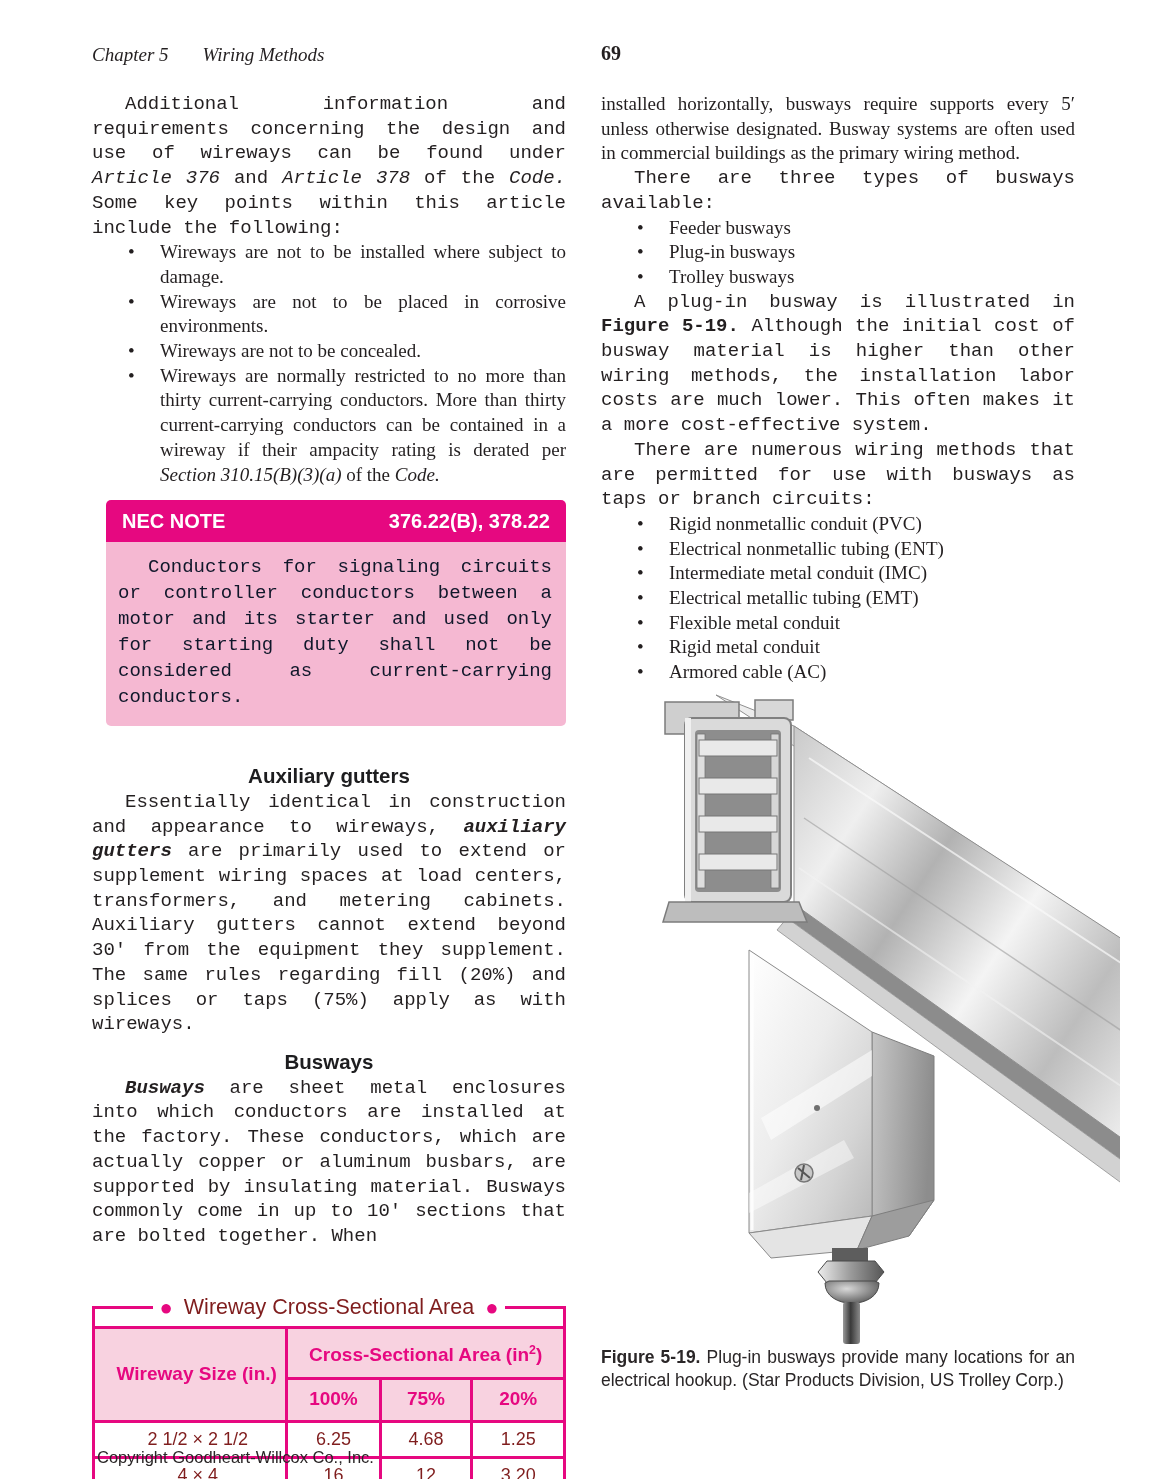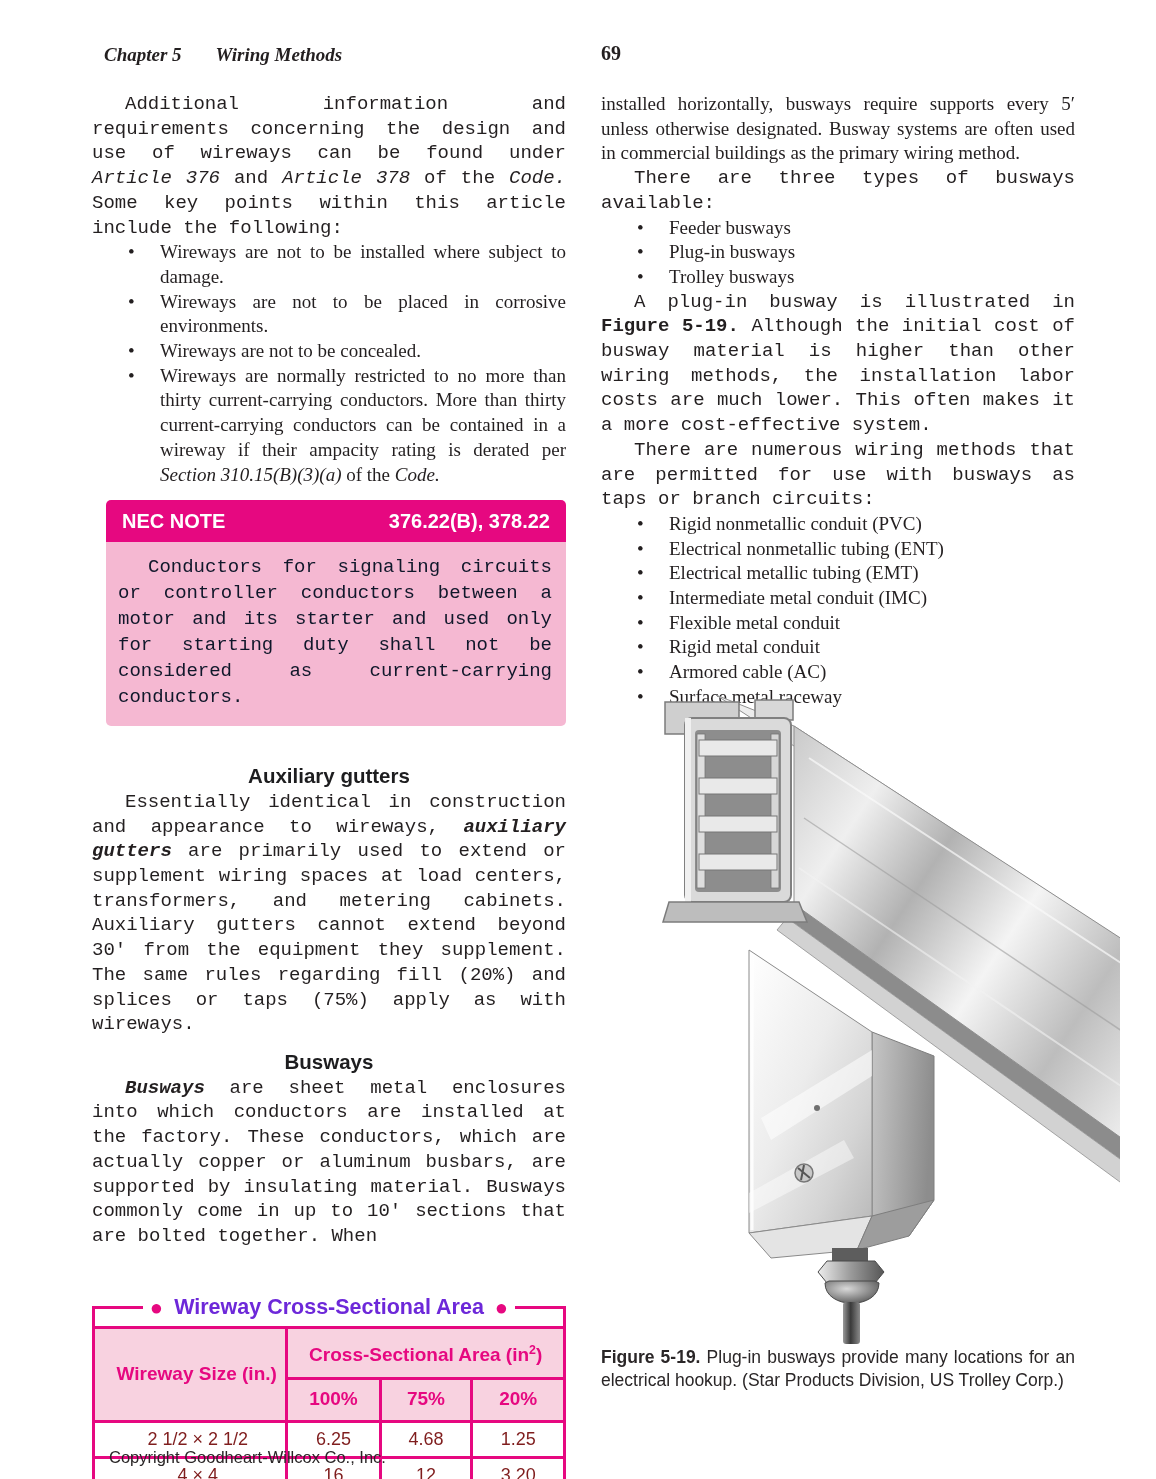--- a/index.html
+++ b/index.html
@@ -1,21 +1,21 @@
 <!DOCTYPE html>
 <html><head>
 <meta charset="utf-8">
 <style>
   html,body{margin:0;padding:0;}
   body{
     width:1156px;height:1479px;position:relative;background:#ffffff;
     font-family:"Liberation Serif", serif;color:#231f20;
   }
   
-  .page-header{position:absolute;left:104px;top:44px;width:474px;font-style:italic;font-size:19px;font-weight:bold;}
+  .page-header{position:absolute;left:92px;top:44px;width:474px;font-style:italic;font-size:19px;}
   .page-header .chap{margin-right:34px;}
   .page-num{position:absolute;left:601px;top:42px;width:479px;text-align:left;font-weight:bold;font-size:20px;}
   
   .col{position:absolute;top:92px;width:474px;font-size:19px;line-height:24.7px;}
   .col-left{left:92px;}
   .col-right{left:601px;}
   p{margin:0;text-align:justify;}
   p.indent{text-indent:33px;font-family:Liberation Mono, monospace;}
   .run-i{font-style:italic;}
   .run-b{font-weight:bold;}
@@ -36,37 +36,37 @@
     text-align:center;margin:0;}
   h3.sec.aux{margin-top:38px;margin-bottom:1px;}
   h3.sec.bus{margin-top:13px;margin-bottom:1px;}
   
   .wireway-block{margin-top:44px;font-family:"Liberation Sans",sans-serif;}
   .title-row{display:flex;align-items:center;height:30px;}
   .title-line{flex:1;height:3px;background:#e60880;position:relative;}
   .title-line.l::before{content:"";position:absolute;left:0;top:0;width:3px;height:21px;background:#e60880;}
   .title-line.r::before{content:"";position:absolute;right:0;top:0;width:3px;height:21px;background:#e60880;}
   .title-dot{color:#e60880;font-size:22px;margin:0 7px;line-height:1;}
-  .tbl-title{color:#6d28d9;font-weight:bold;font-size:21.5px;white-space:nowrap;padding:0 4px;text-align:right;}
+  .tbl-title{color:#7f1d1d;font-weight:normal;font-size:21.5px;white-space:nowrap;padding:0 4px;text-align:right;}
   table.wireway{width:100%;border-collapse:collapse;margin-top:3px;}
   table.wireway th,table.wireway td{border:3px solid #e60880;}
   table.wireway th{background:#f8d2e0;color:#e60880;font-weight:bold;font-size:19px;text-align:center;}
   th.size-h{width:190px;text-align:left;padding-left:14px;height:50px;}
   th.group-h{height:46px;}
   th.sub-h{height:38px;width:94px;}
   table.wireway td{font-size:18px;color:#7f1d1d;text-align:center;height:31px;}
   td.size-c{text-align:left;padding-left:16px;}
   sup{font-size:0.65em;}
   
   .caption{font-family:"Liberation Sans",sans-serif;font-size:17.5px;line-height:22.5px;
     color:#2a2627;text-align:justify;}
   .cap18{margin-top:4px;}
   .fig19-cap{position:absolute;left:601px;top:1346px;width:474px;}
   .figure19{position:absolute;left:598px;top:688px;width:522px;height:660px;}
-  .copyright{position:absolute;left:109px;top:1448px;font-family:"Liberation Sans",sans-serif;
+  .copyright{position:absolute;left:97px;top:1448px;font-family:"Liberation Sans",sans-serif;
     font-size:16.5px;color:#2a2627;}
 </style>
 </head>
 <body>
 
 <div class="page-header">
   <span class="chap">Chapter 5</span><span>Wiring Methods</span>
 </div>
 <div class="page-num">69</div>
 
@@ -152,26 +152,25 @@
   <ul class="bullets">
     <li>Feeder busways</li>
     <li>Plug-in busways</li>
     <li>Trolley busways</li>
   </ul>
   <p class="indent"><span>A plug-in busway is illustrated in </span><span class="run-b">Figure 5-19.</span><span> Although the initial cost of busway material is higher than other wiring methods, the installation labor costs are much lower. This often makes it a more cost-effective system.</span></p>
   <p class="indent">There are numerous wiring methods that are permitted for use with busways as taps or branch circuits:</p>
   <ul class="bullets">
     <li>Rigid nonmetallic conduit (PVC)</li>
     <li>Electrical nonmetallic tubing (ENT)</li>
+    <li>Intermediate metal conduit (IMC)</li>
     <li>Electrical metallic tubing (EMT)</li>
-    <li>Intermediate metal conduit (IMC)</li>
     <li>Flexible metal conduit</li>
     <li>Rigid metal conduit</li>
     <li>Armored cable (AC)</li>
-    <li>Surface metal raceway</li>
   </ul>
 </div>
 
 <div class="figure19">
 <svg width="522" height="660" viewBox="0 0 520 660" xmlns="http://www.w3.org/2000/svg">
   <defs>
     <linearGradient id="ductFront" x1="0" y1="0" x2="1" y2="0.6">
       <stop offset="0" stop-color="#c9c9c9"></stop>
           <stop offset="0.16" stop-color="#efefef"></stop>
       <stop offset="0.3" stop-color="#b2b2b2"></stop>

